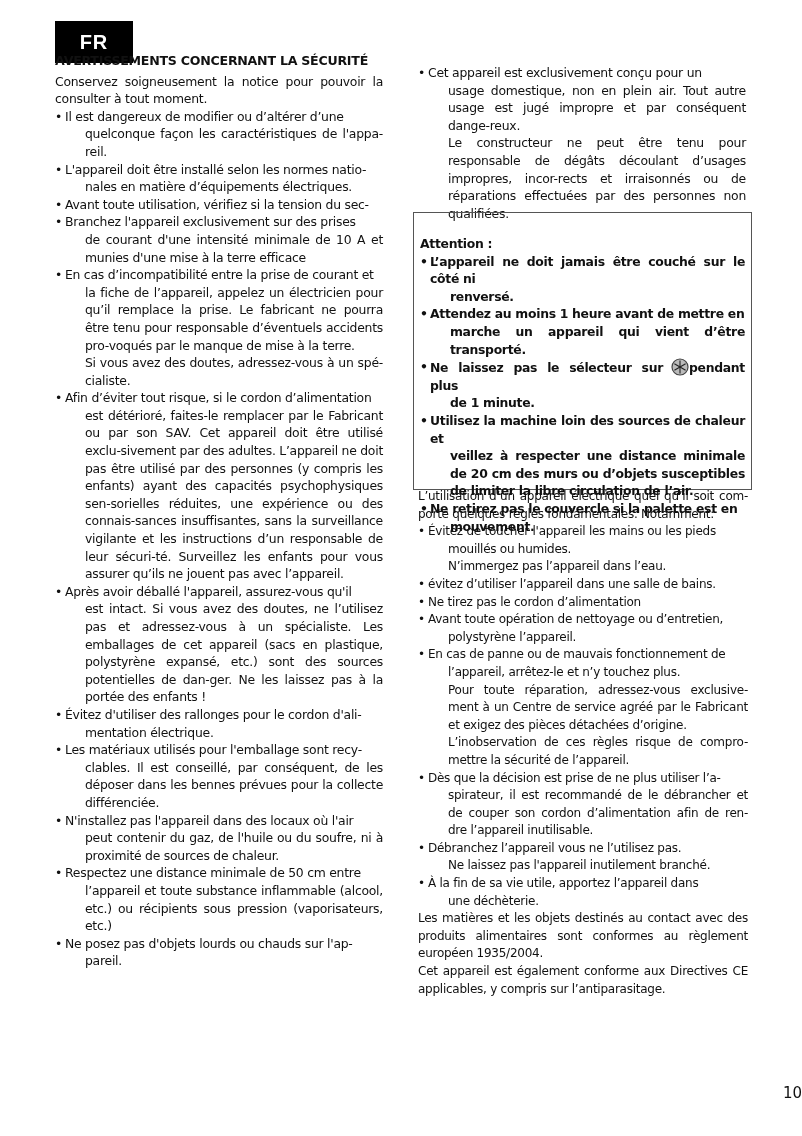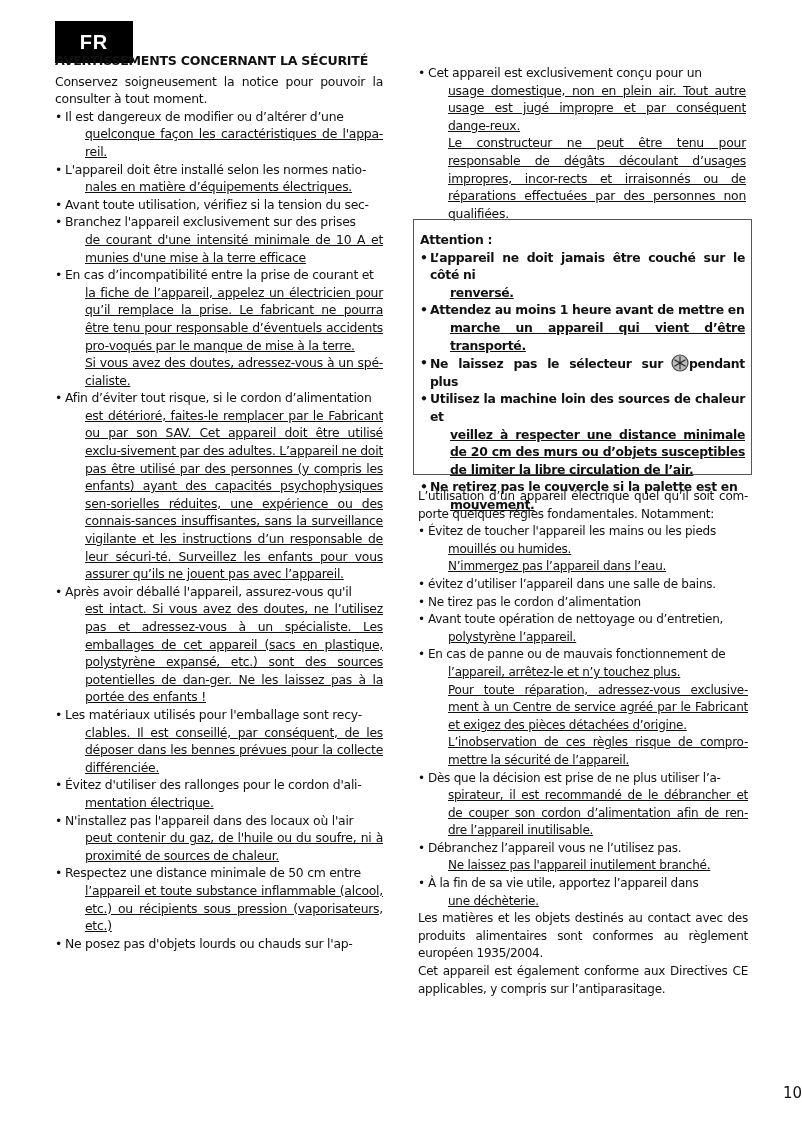--- a/index.html
+++ b/index.html
@@ -22,25 +22,25 @@
   .col-left { left: 55px; width: 328px; }
   .col-right { left: 418px; width: 328px; top: 64px; }
   .title { font-weight: bold; font-size: 12.6px; text-transform: none; }
   .bold { font-weight: bold; }
   p { margin: 0; }
   .para { margin: 0; }
   .gap { margin-top: 3px; }
   ul { list-style: none; margin: 0; padding: 0; }
   li { position: relative; padding-left: 10px; margin: 0; }
   li::before { content: "•"; position: absolute; left: 0; top: 0; }
-  li .cont { display: block; padding-left: 20px; text-decoration: underline; }
+  li .cont { display: block; padding-left: 20px; }
   li .first { display: block; }
   .attention-box {
-    position: absolute; left: 413px; top: 219px; width: 325px; height: 232px;
-    border: 1.5px solid #555; padding: 11px 6px;
+    position: absolute; left: 413px; top: 212px; width: 325px; height: 232px;
+    border: 1.5px solid #555; padding: 22px 6px;
     font-size: 12.4px; line-height: 17.6px; font-weight: bold; letter-spacing: -0.3px;
     text-align: justify;
   }
   .snow-icon {
     display: inline-block; width: 18px; height: 18px; vertical-align: -4px;
     margin: 0 0 0 8px;
   }
   .col-right2 {
     position: absolute; left: 418px; top: 488px; width: 330px;
     font-size: 12px; line-height: 17.6px; text-align: justify; letter-spacing: -0.25px;
@@ -81,37 +81,38 @@
       </li>
     <li>
         <span class="first">Afin d’éviter tout risque, si le cordon d’alimentation</span>
         <span class="cont">est détérioré, faites-le remplacer par le Fabricant ou par son SAV. Cet appareil doit être utilisé exclu-sivement par des adultes. L’appareil ne doit pas être utilisé par des personnes (y compris les enfants) ayant des capacités psychophysiques sen-sorielles réduites, une expérience ou des connais-sances insuffisantes, sans la surveillance vigilante et les instructions d’un responsable de leur sécuri-té. Surveillez les enfants pour vous assurer qu’ils ne jouent pas avec l’appareil.</span>
       </li>
     <li>
         <span class="first">Après avoir déballé l'appareil, assurez-vous qu'il</span>
         <span class="cont">est intact. Si vous avez des doutes, ne l’utilisez pas et adressez-vous à un spécialiste. Les emballages de cet appareil (sacs en plastique, polystyrène expansé, etc.) sont des sources potentielles de dan-ger. Ne les laissez pas à la portée des enfants !</span>
       </li>
     <li>
+        <span class="first">Évitez d'utiliser des rallonges pour le cordon d'ali-</span>
+        <span class="cont">mentation électrique.</span>
+      </li>
+    <li>
         <span class="first">Les matériaux utilisés pour l'emballage sont recy-</span>
         <span class="cont">clables. Il est conseillé, par conséquent, de les déposer dans les bennes prévues pour la collecte différenciée.</span>
-      </li>
-    <li>
-        <span class="first">Évitez d'utiliser des rallonges pour le cordon d'ali-</span>
-        <span class="cont">mentation électrique.</span>
       </li>
     <li>
         <span class="first">N'installez pas l'appareil dans des locaux où l'air</span>
         <span class="cont">peut contenir du gaz, de l'huile ou du soufre, ni à proximité de sources de chaleur.</span>
       </li>
     <li>
         <span class="first">Respectez une distance minimale de 50 cm entre</span>
         <span class="cont">l’appareil et toute substance inflammable (alcool, etc.) ou récipients sous pression (vaporisateurs, etc.)</span>
       </li>
     <li>
         <span class="first">Ne posez pas d'objets lourds ou chauds sur l'ap-</span>
+        <span class="cont">pareil.</span>
       </li>
   </ul>
 </div>
 
 <div class="col col-right">
   <ul>
     <li>
       <span class="first">Cet appareil est exclusivement conçu pour un</span>
       <span class="cont">usage domestique, non en plein air. Tout autre usage est jugé impropre et par conséquent dange-reux.</span>
       <span class="cont">Le constructeur ne peut être tenu pour responsable de dégâts découlant d’usages impropres, incor-rects et irraisonnés ou de réparations effectuées par des personnes non qualifiées.</span>
@@ -132,20 +133,21 @@
       </li>
     <li>
       <span class="first"><span>Ne laissez pas le sélecteur sur</span><span class="snow-icon"><svg width="18" height="18" viewBox="0 0 18 18">
               <circle cx="9" cy="9" r="8" fill="#bbb" stroke="#444" stroke-width="1.2"></circle>
               <g stroke="#222" stroke-width="1.1">
                 <line x1="9" y1="2.5" x2="9" y2="15.5"></line>
                 <line x1="3.4" y1="5.7" x2="14.6" y2="12.3"></line>
                 <line x1="3.4" y1="12.3" x2="14.6" y2="5.7"></line>
               </g>
             </svg></span><span>pendant plus</span></span>
+      <span class="cont">de 1 minute.</span>
     </li>
     <li>
         <span class="first">Utilisez la machine loin des sources de chaleur et</span>
         <span class="cont">veillez à respecter une distance minimale de 20 cm des murs ou d’objets susceptibles de limiter la libre circulation de l’air.</span>
       </li>
     <li>
         <span class="first">Ne retirez pas le couvercle si la palette est en</span>
         <span class="cont">mouvement.</span>
       </li>
   </ul>

